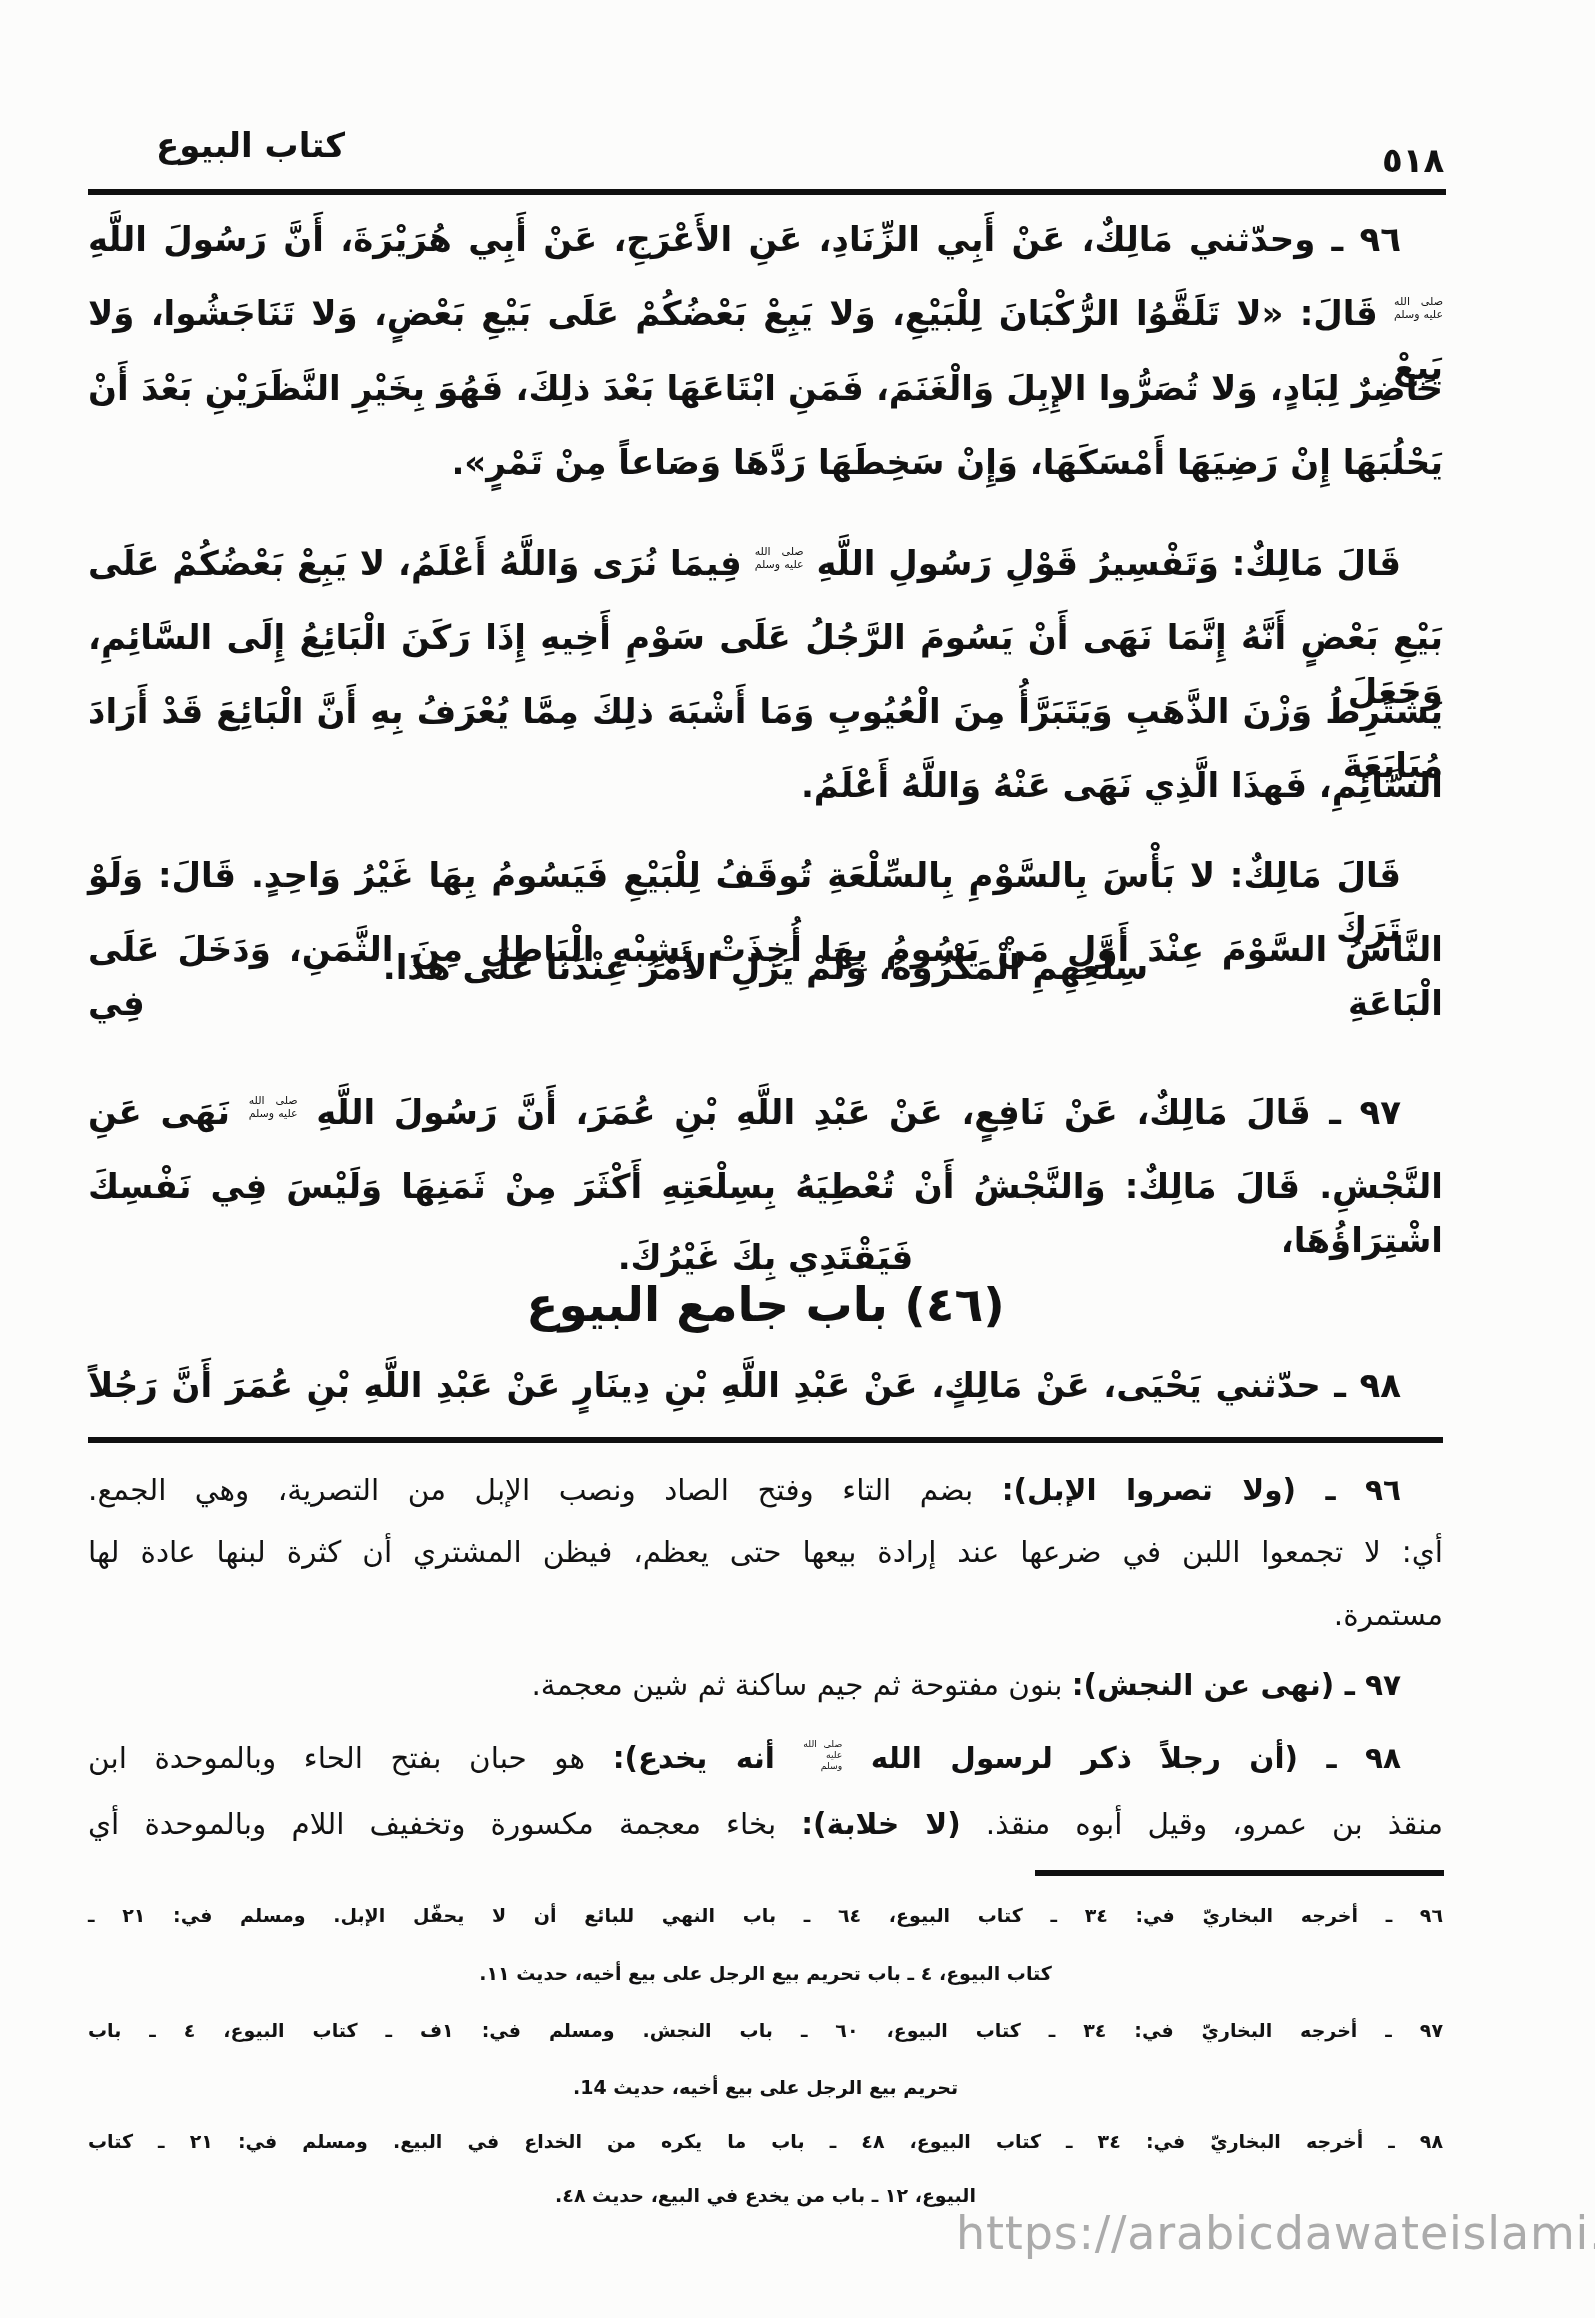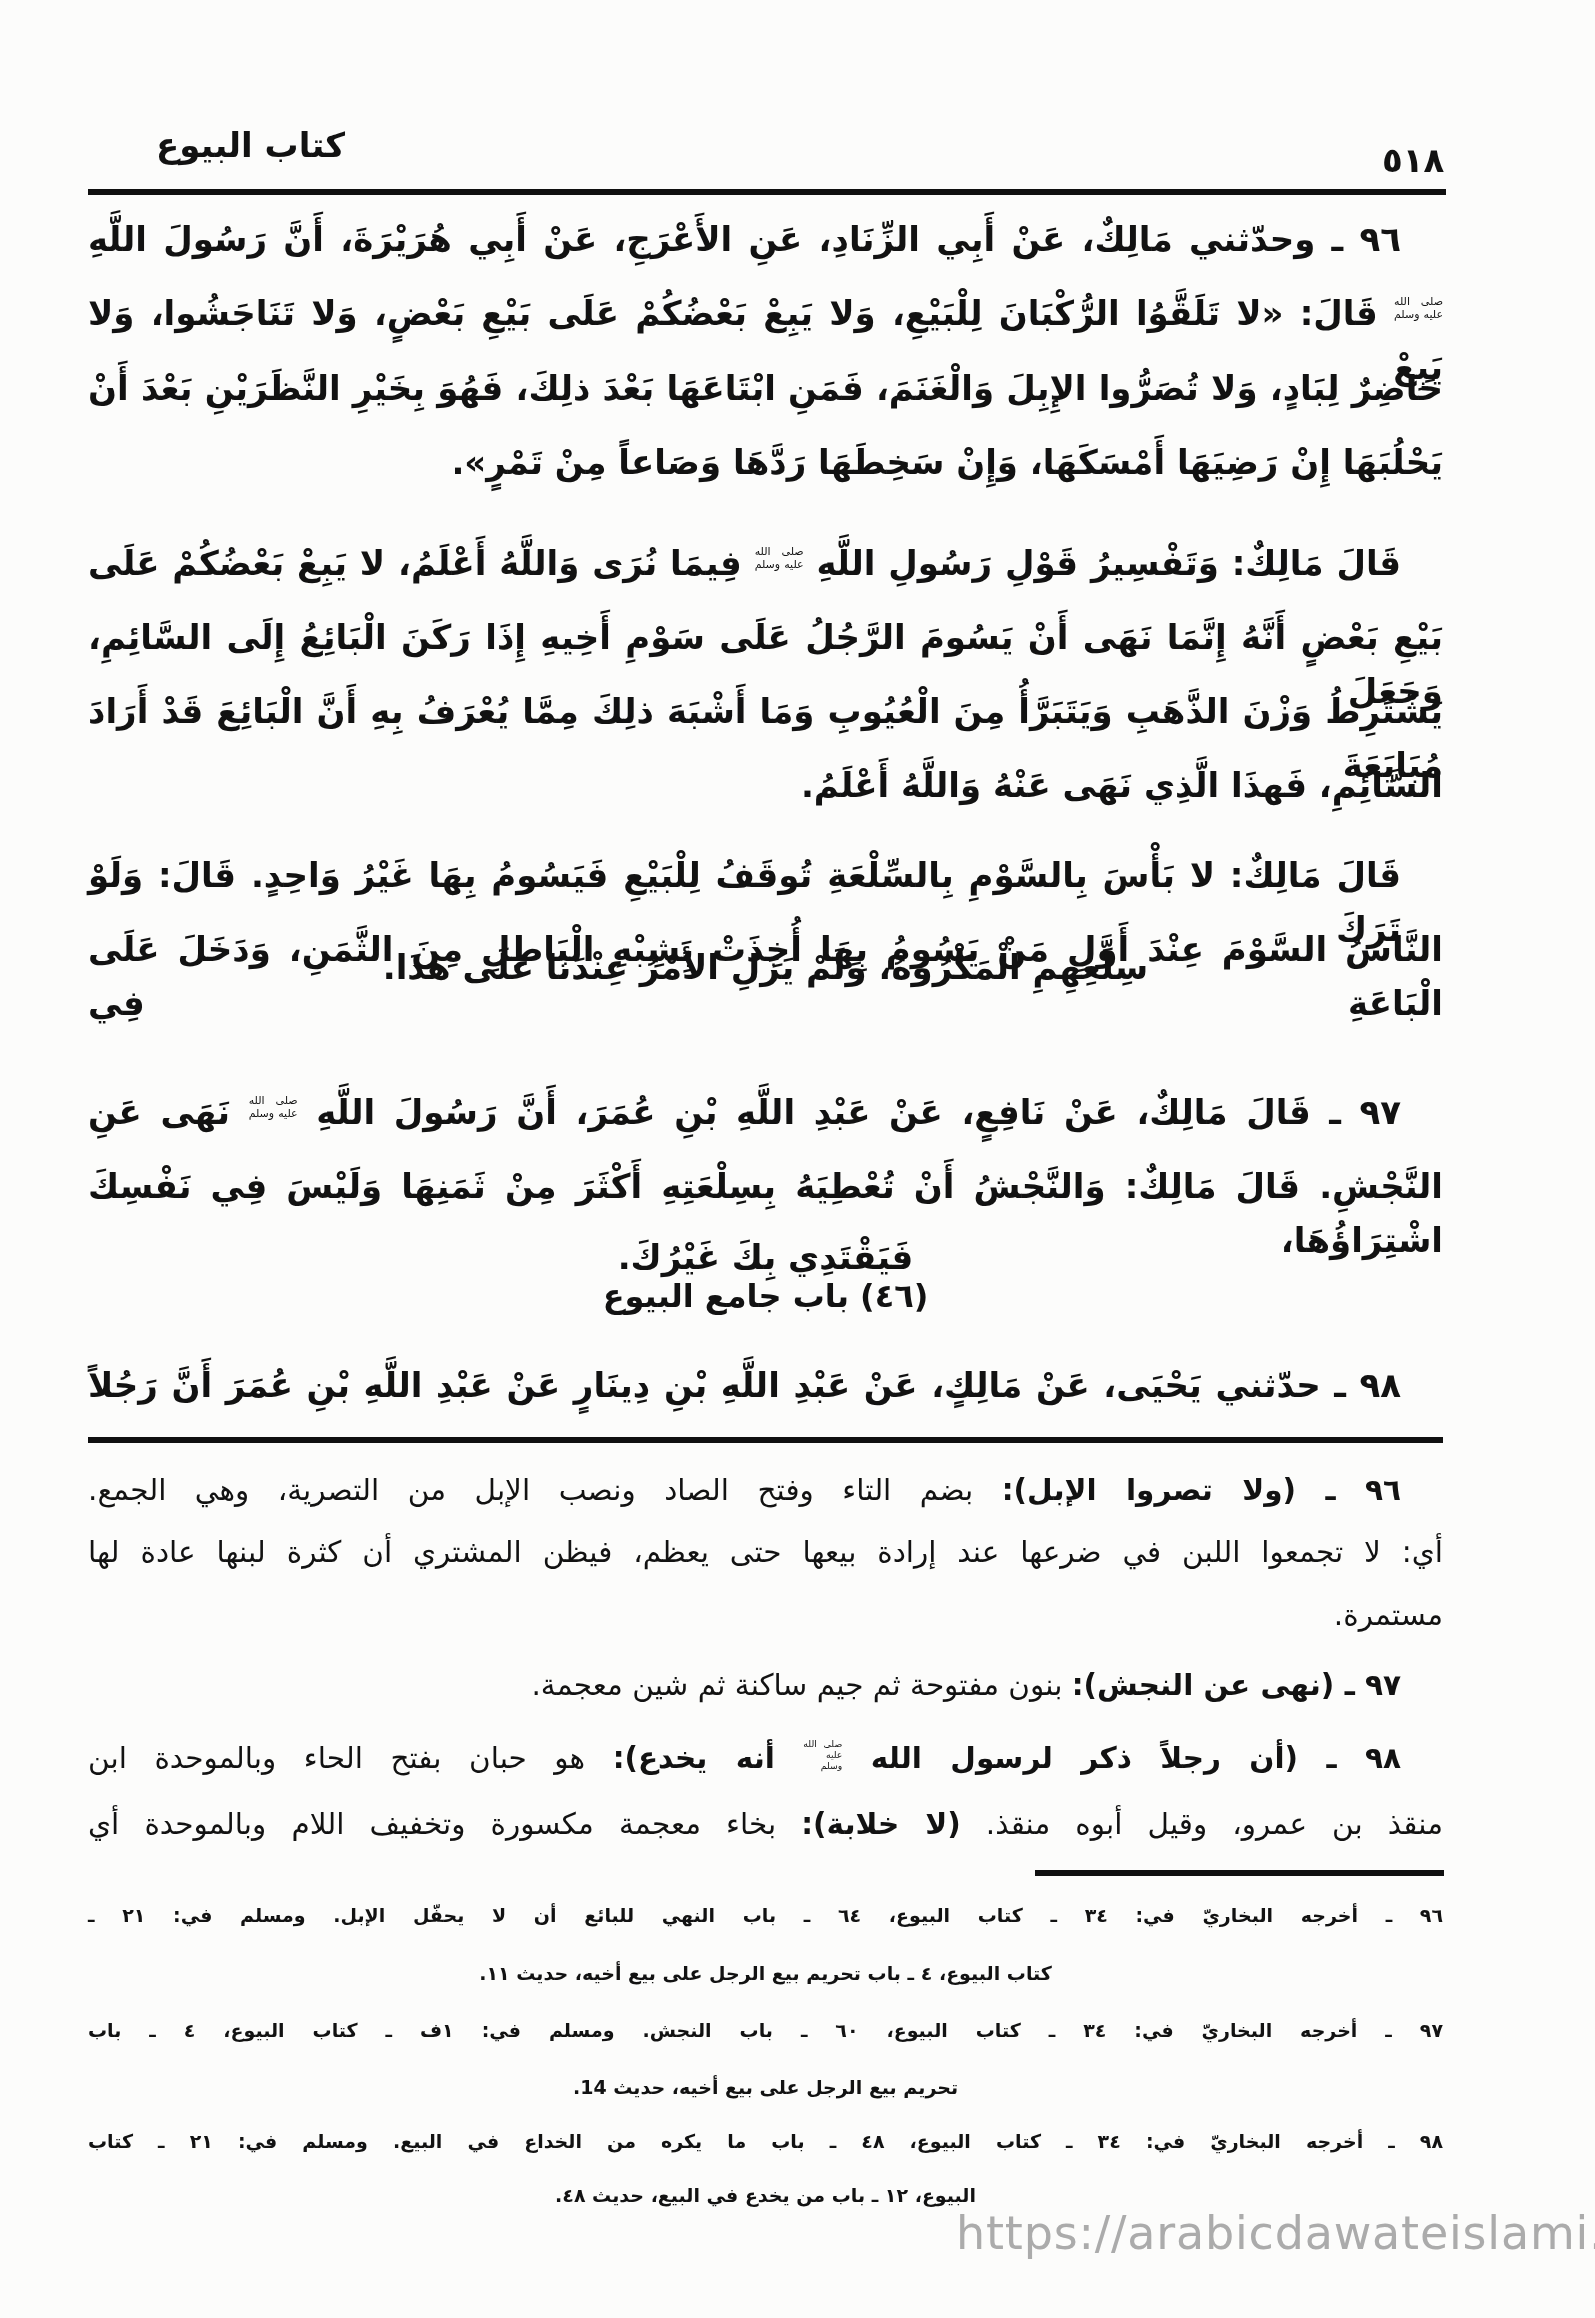--- a/index.html
+++ b/index.html
@@ -24,21 +24,21 @@
   .rule{position:absolute;background:#101010;height:5.9px;}
   .sas{
     display:inline-block;width:49px;font-size:11px;line-height:1.15;
     font-weight:normal;vertical-align:middle;
     transform:translateY(-6.7px);word-spacing:normal;letter-spacing:0;
   }
   .sas.sm{width:39px;font-size:9.3px;transform:translateY(-4.2px);}
   .hdr{position:absolute;font-weight:bold;font-size:34px;}
   .chapter{
     position:absolute;left:88px;width:1355px;text-align:center;
-    font-size:32px;font-weight:bold;direction:rtl;
+    font-size:47px;font-weight:bold;direction:rtl;
   }
   .watermark{
     position:absolute;direction:ltr;font-size:46px;
     font-family:"DejaVu Sans",sans-serif;letter-spacing:0.8px;
   }
 </style>
 </head>
 <body>
 
 <div class="hdr" style="left:156px;top:125px;">كتاب البيوع</div>

